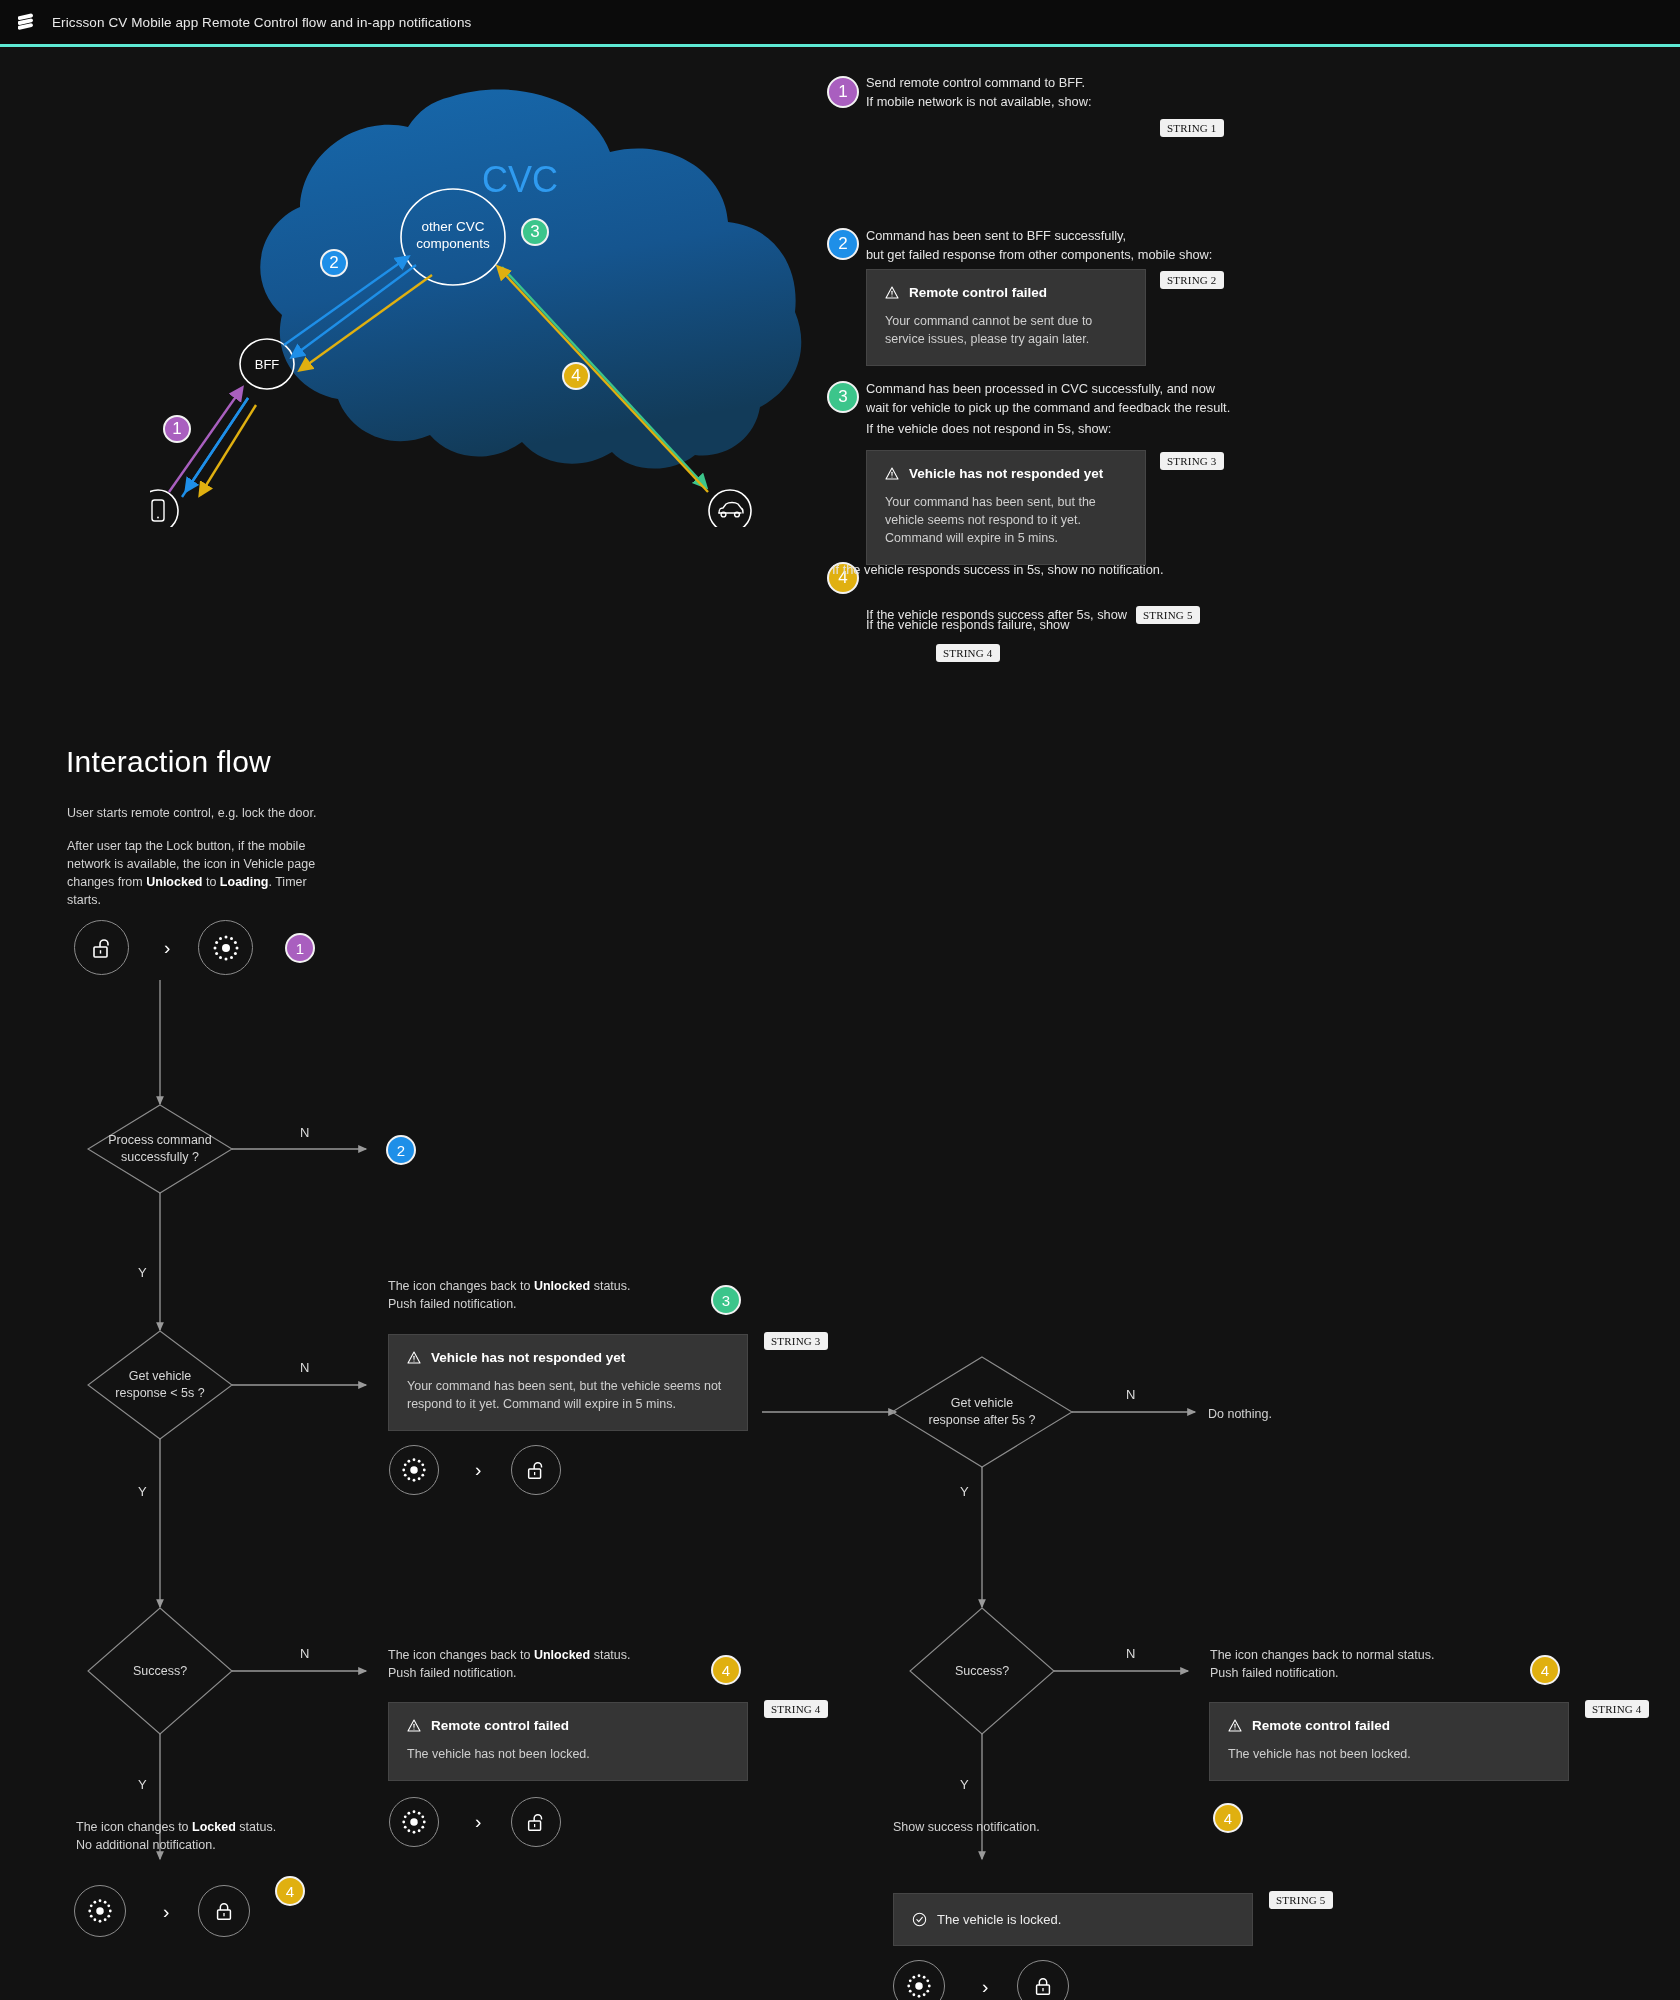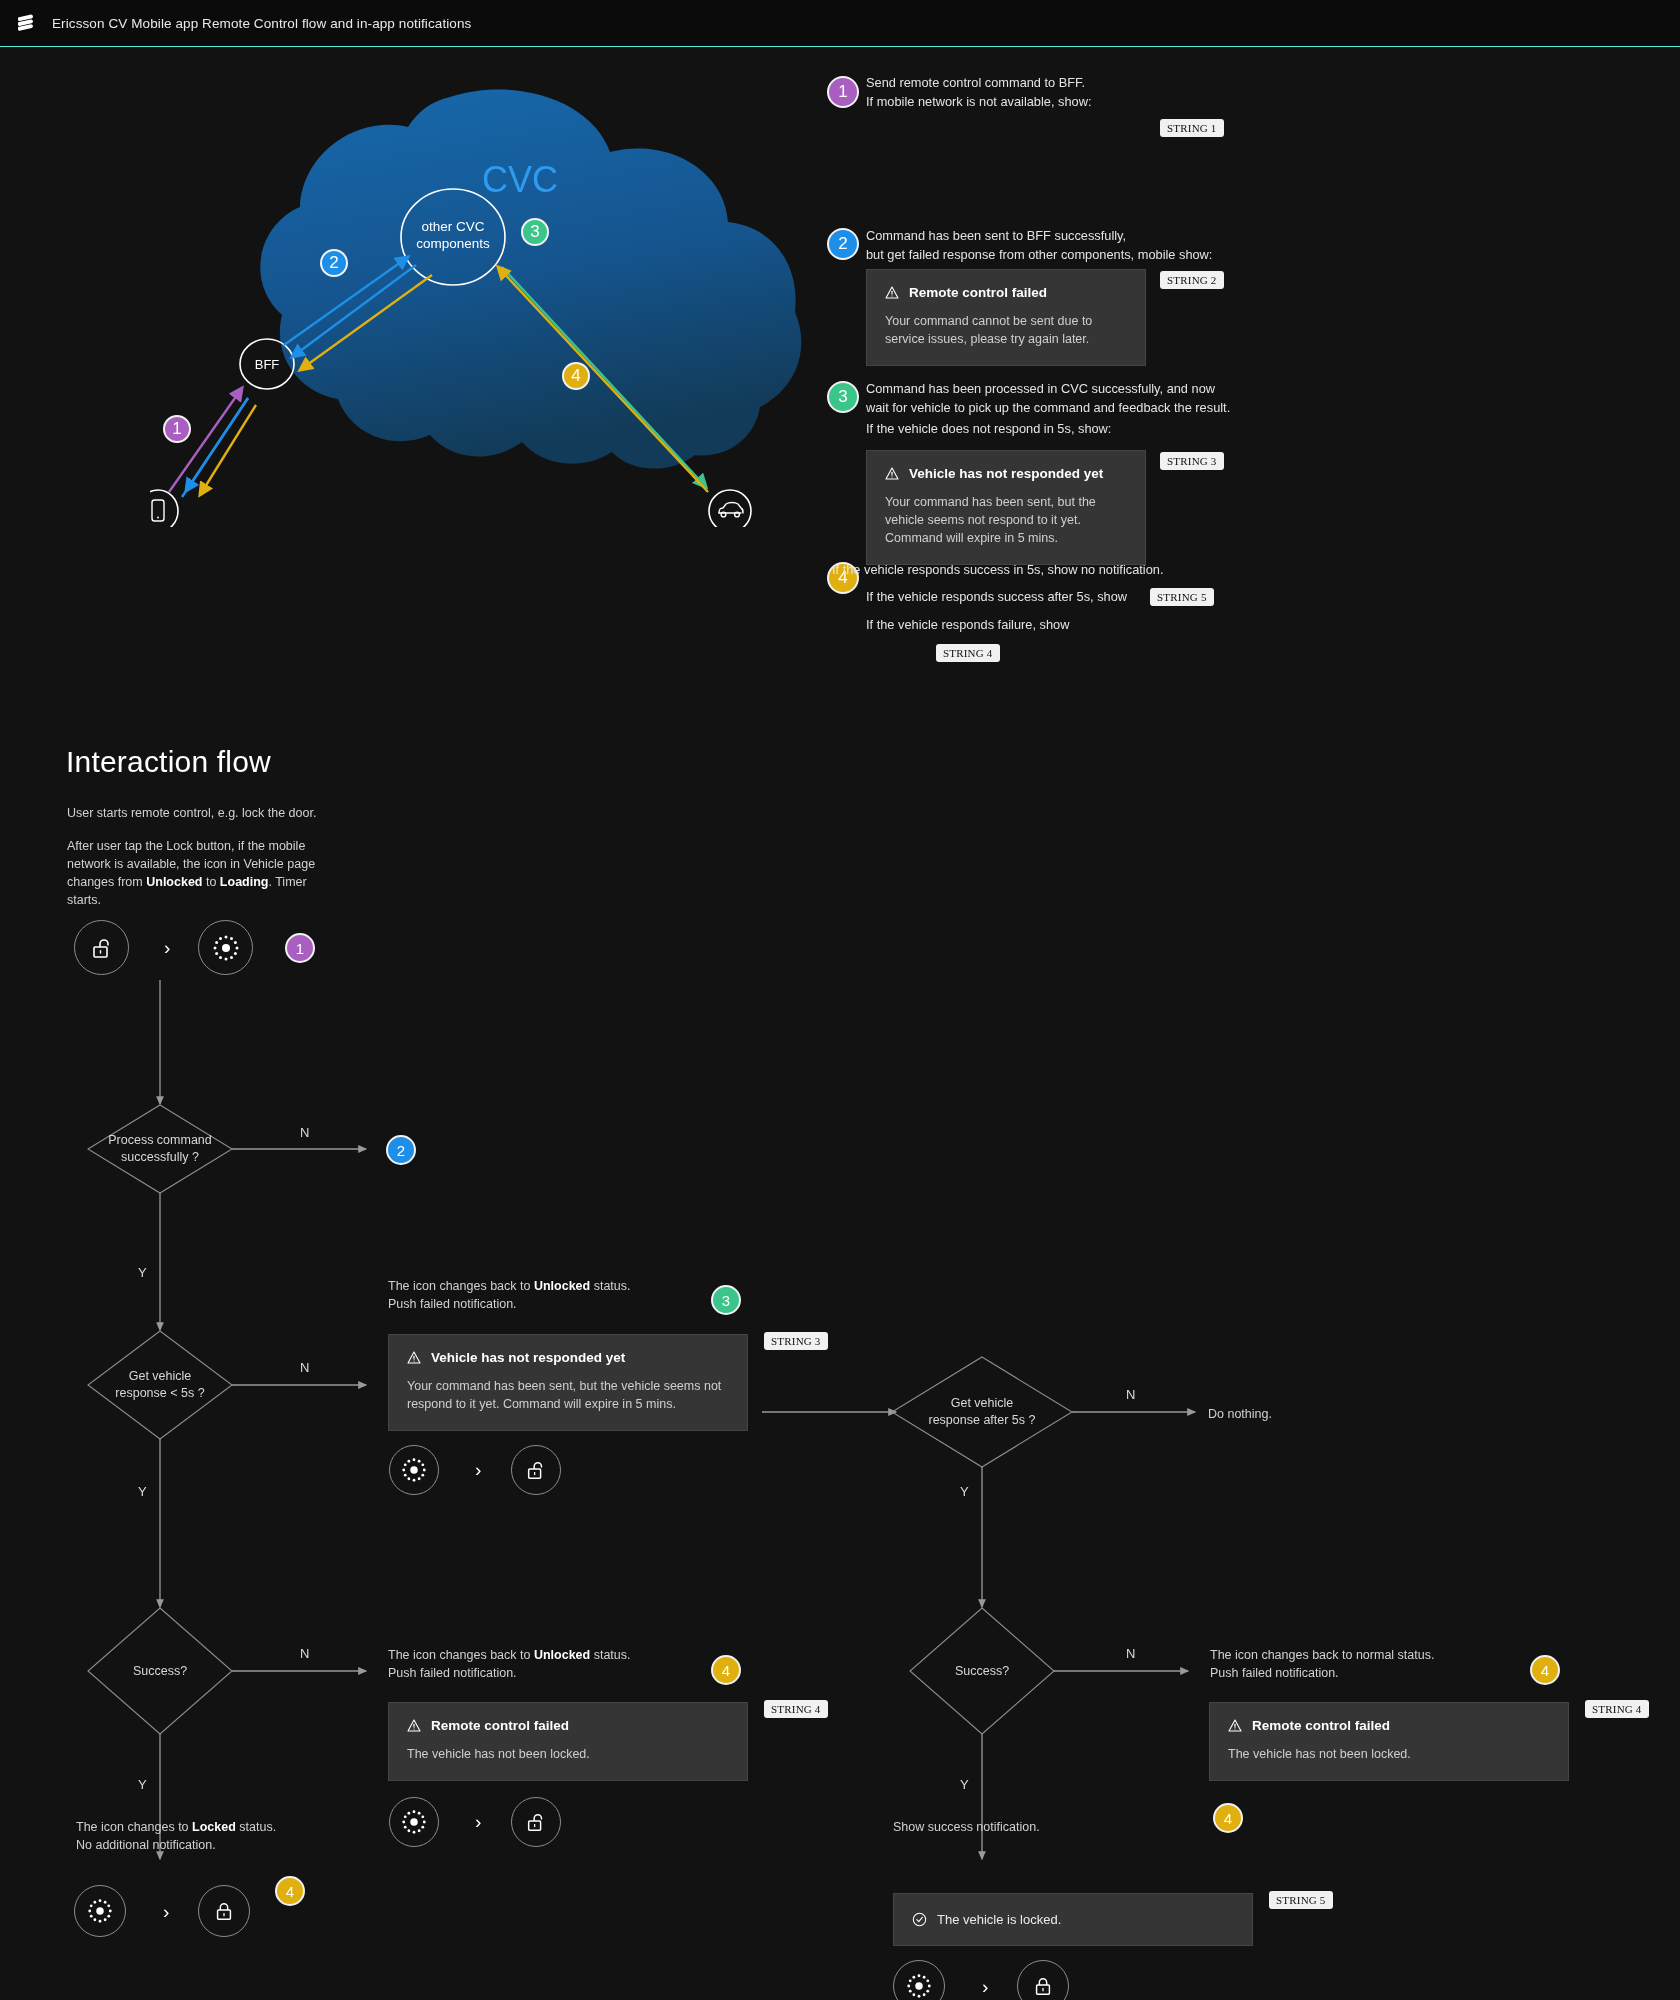--- a/index.html
+++ b/index.html
@@ -11,21 +11,21 @@
     color: #e8e8e8;
     overflow: hidden;
   }
   #root { position: relative; width: 1680px; height: 2000px; background: #121212; }
 
   
   .topbar {
     position: absolute; left:0; top:0; width:1680px; height:47px;
     background:#0b0b0b;
     display:flex; align-items:center; gap:14px; padding-left:18px;
-    border-bottom:1px solid #5eead4;
+    border-bottom:3px solid #5eead4;
   }
   .topbar .logo { width:20px; height:18px; display:block; }
   .topbar .title { font-size:13.5px; color:#e9e9e9; letter-spacing:.1px; }
 
   .canvas { position:absolute; left:0; top:47px; width:1680px; height:1953px; background:#121212; }
 
   
   .abs { position:absolute; }
 
   
@@ -226,21 +226,21 @@
         <span>Vehicle has not responded yet</span>
       </div>
       <div class="nbody">Your command has been sent, but the vehicle seems not respond to it yet. Command will expire in 5 mins.</div>
     </div>
     <div class="abs chip" style="left:1160px; top:405px;">STRING 3</div>
 
     <div class="abs badge" style="left:827px; top:515px; width:32px; height:32px; background:#e0b010;">
       <span>4</span>
     </div>
     <div class="abs stepline" style="left:832px; top:514px;text-align:center;">If the vehicle responds success in 5s, show no notification.</div>
-    <div class="abs" style="left:866px; top:541px; display:flex; align-items:center; gap:23px;">
+    <div class="abs" style="left:866px; top:559px; display:flex; align-items:center; gap:9px;">
       <span class="stepline">If the vehicle responds success after 5s, show</span>
       <span class="chip">STRING 5</span>
     </div>
     <div class="abs" style="left:866px; top:569px; display:flex; align-items:center; gap:9px;flex-direction:column;">
       <span class="stepline">If the vehicle responds failure, show</span>
       <span class="chip">STRING 4</span>
     </div>
 
     <div class="abs h1" style="left:66px; top:698px;">Interaction flow</div>
     <div class="abs p" style="left:67px; top:757px;">User starts remote control, e.g. lock the door.</div>

